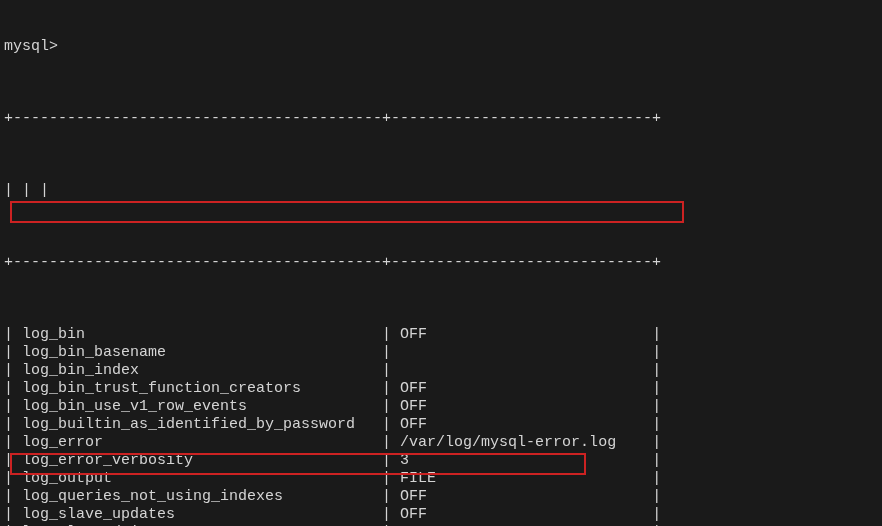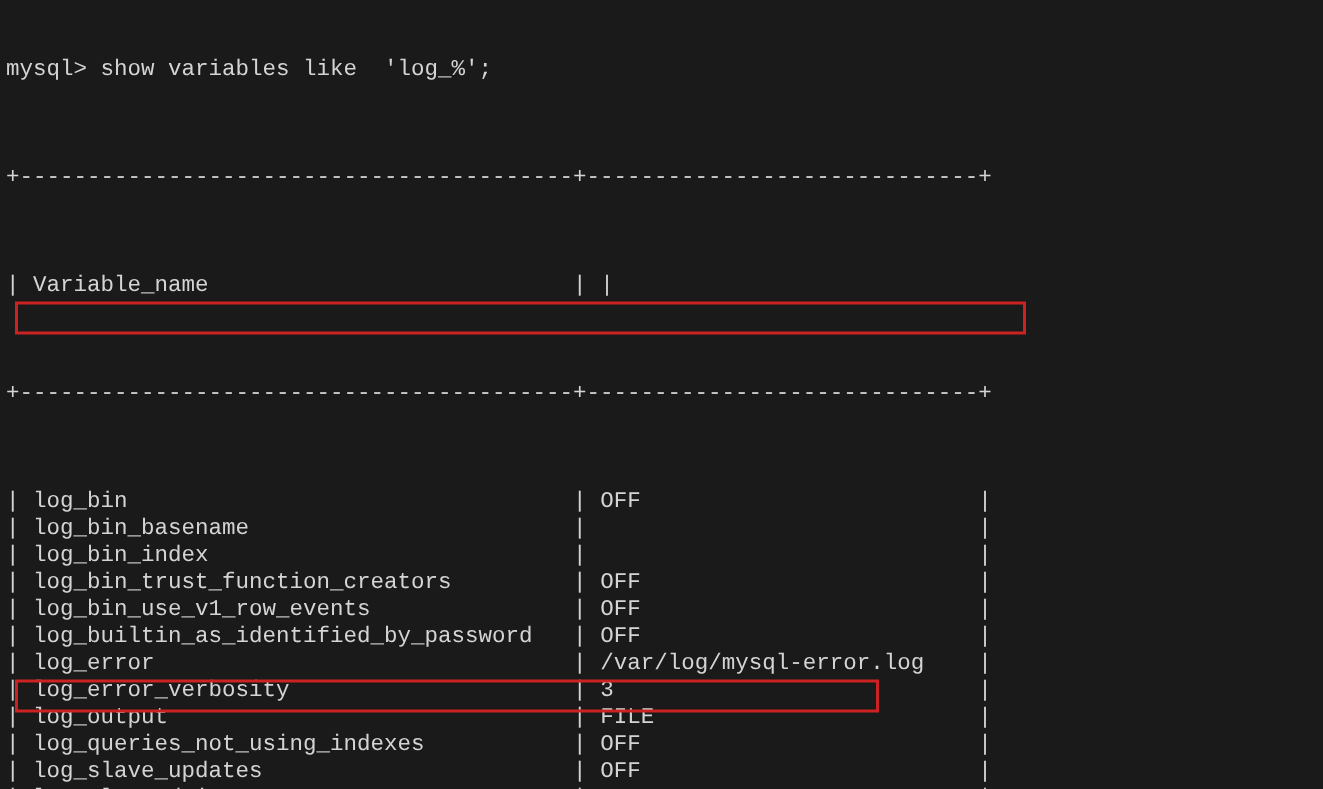--- a/index.html
+++ b/index.html
@@ -36,28 +36,28 @@
   }
   .cursor {
     display: inline-block;
   }
 </style>
 </head>
 <body>
 
 <div class="terminal">
   <div class="line">
-    <span class="cell">mysql&gt; </span><span class="cell">show variables like  'log_%';</span>
+    <span class="cell">mysql&gt; </span>
   </div>
 
   <div class="line">
     <span class="cell">+----------------------------------------</span><span class="cell">-+----------------------------</span><span class="cell">-+</span>
   </div>
 
-  <div class="line" id="header-row"><span class="cell pipe">| </span><span class="cell">Variable_name                           </span><span class="cell pipe">| </span><span class="cell pipe">|</span></div>
+  <div class="line" id="header-row"><span class="cell pipe">| </span><span class="cell pipe">| </span><span class="cell pipe">|</span></div>
 
   <div class="line">
     <span class="cell">+----------------------------------------</span><span class="cell">-+----------------------------</span><span class="cell">-+</span>
   </div>
 
   <div id="rows-container"><div class="line"><span class="cell pipe">| </span><span class="cell">log_bin                                 </span><span class="cell pipe">| </span><span class="cell">OFF                         </span><span class="cell pipe">|</span></div><div class="line"><span class="cell pipe">| </span><span class="cell">log_bin_basename                        </span><span class="cell pipe">| </span><span class="cell">                            </span><span class="cell pipe">|</span></div><div class="line"><span class="cell pipe">| </span><span class="cell">log_bin_index                           </span><span class="cell pipe">| </span><span class="cell">                            </span><span class="cell pipe">|</span></div><div class="line"><span class="cell pipe">| </span><span class="cell">log_bin_trust_function_creators         </span><span class="cell pipe">| </span><span class="cell">OFF                         </span><span class="cell pipe">|</span></div><div class="line"><span class="cell pipe">| </span><span class="cell">log_bin_use_v1_row_events               </span><span class="cell pipe">| </span><span class="cell">OFF                         </span><span class="cell pipe">|</span></div><div class="line"><span class="cell pipe">| </span><span class="cell">log_builtin_as_identified_by_password   </span><span class="cell pipe">| </span><span class="cell">OFF                         </span><span class="cell pipe">|</span></div><div class="line"><span class="cell pipe">| </span><span class="cell">log_error                               </span><span class="cell pipe">| </span><span class="cell">/var/log/mysql-error.log    </span><span class="cell pipe">|</span></div><div class="line"><span class="cell pipe">| </span><span class="cell">log_error_verbosity                     </span><span class="cursor"></span><span class="cell pipe">| </span><span class="cell">3                           </span><span class="cell pipe">|</span></div><div class="line"><span class="cell pipe">| </span><span class="cell">log_output                              </span><span class="cell pipe">| </span><span class="cell">FILE                        </span><span class="cell pipe">|</span></div><div class="line"><span class="cell pipe">| </span><span class="cell">log_queries_not_using_indexes           </span><span class="cell pipe">| </span><span class="cell">OFF                         </span><span class="cell pipe">|</span></div><div class="line"><span class="cell pipe">| </span><span class="cell">log_slave_updates                       </span><span class="cell pipe">| </span><span class="cell">OFF                         </span><span class="cell pipe">|</span></div><div class="line"><span class="cell pipe">| </span><span class="cell">log_slow_admin_statements               </span><span class="cell pipe">| </span><span class="cell">OFF                         </span><span class="cell pipe">|</span></div></div>
 
   
 
   <div id="hl1" class="hl-box" style="top: 201px; left: 10px; width: 674px; height: 22px;"></div>

